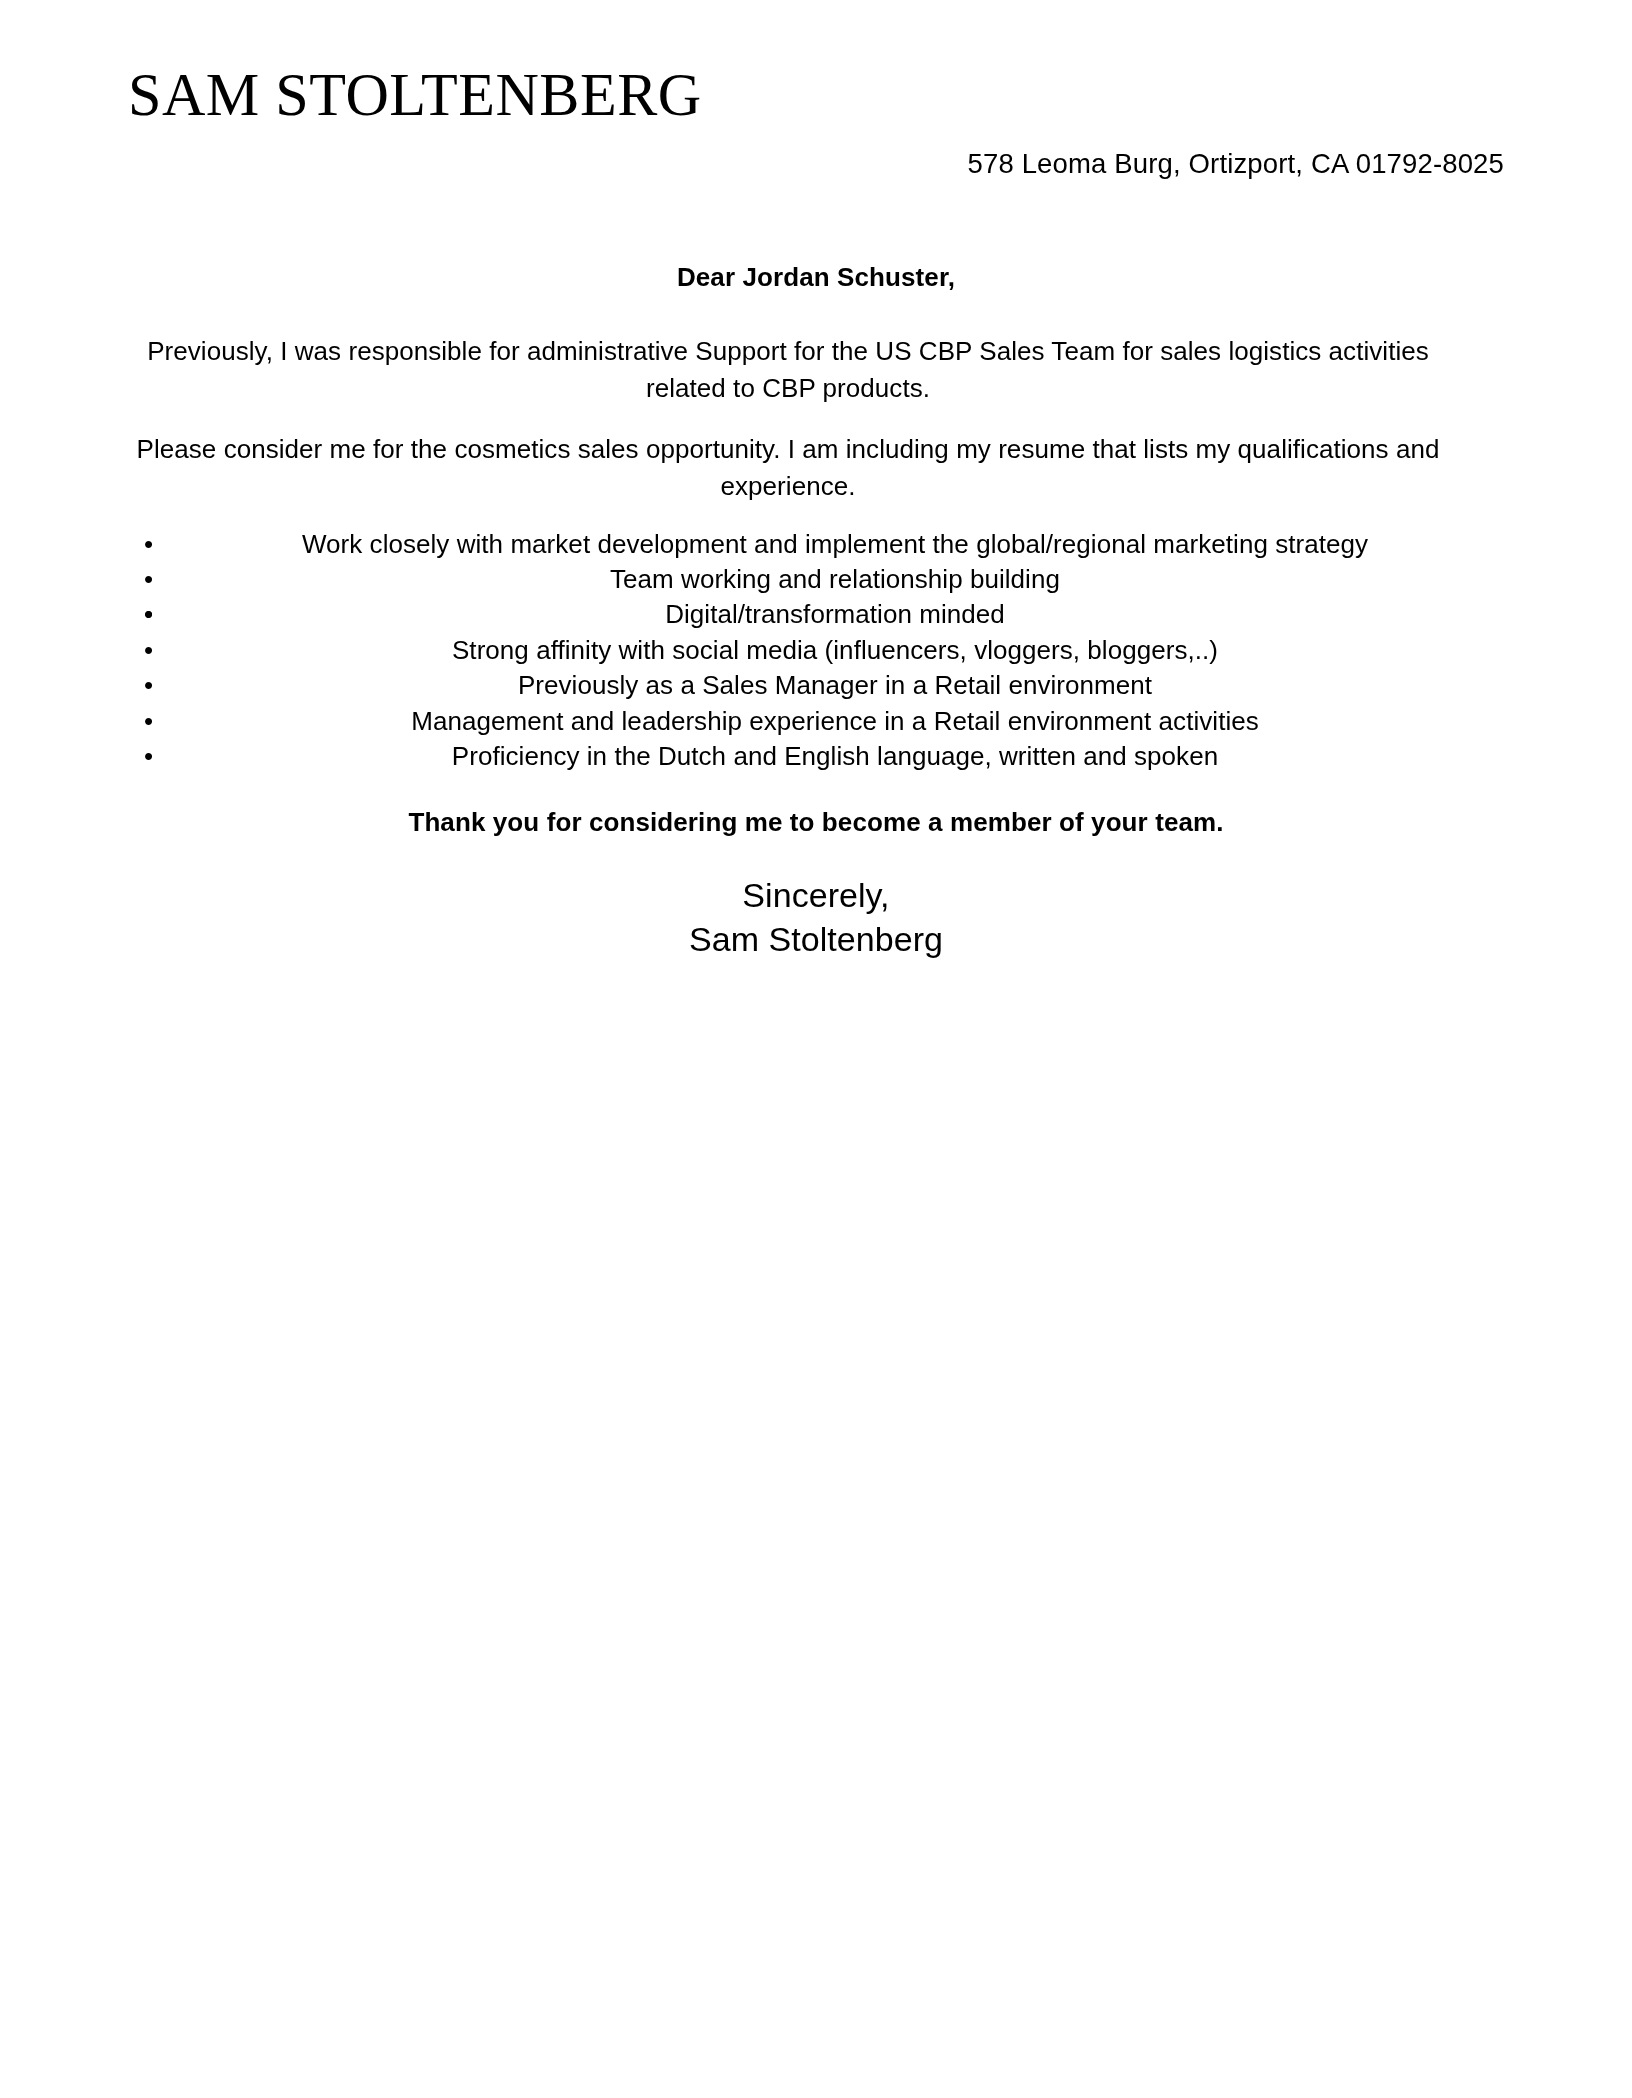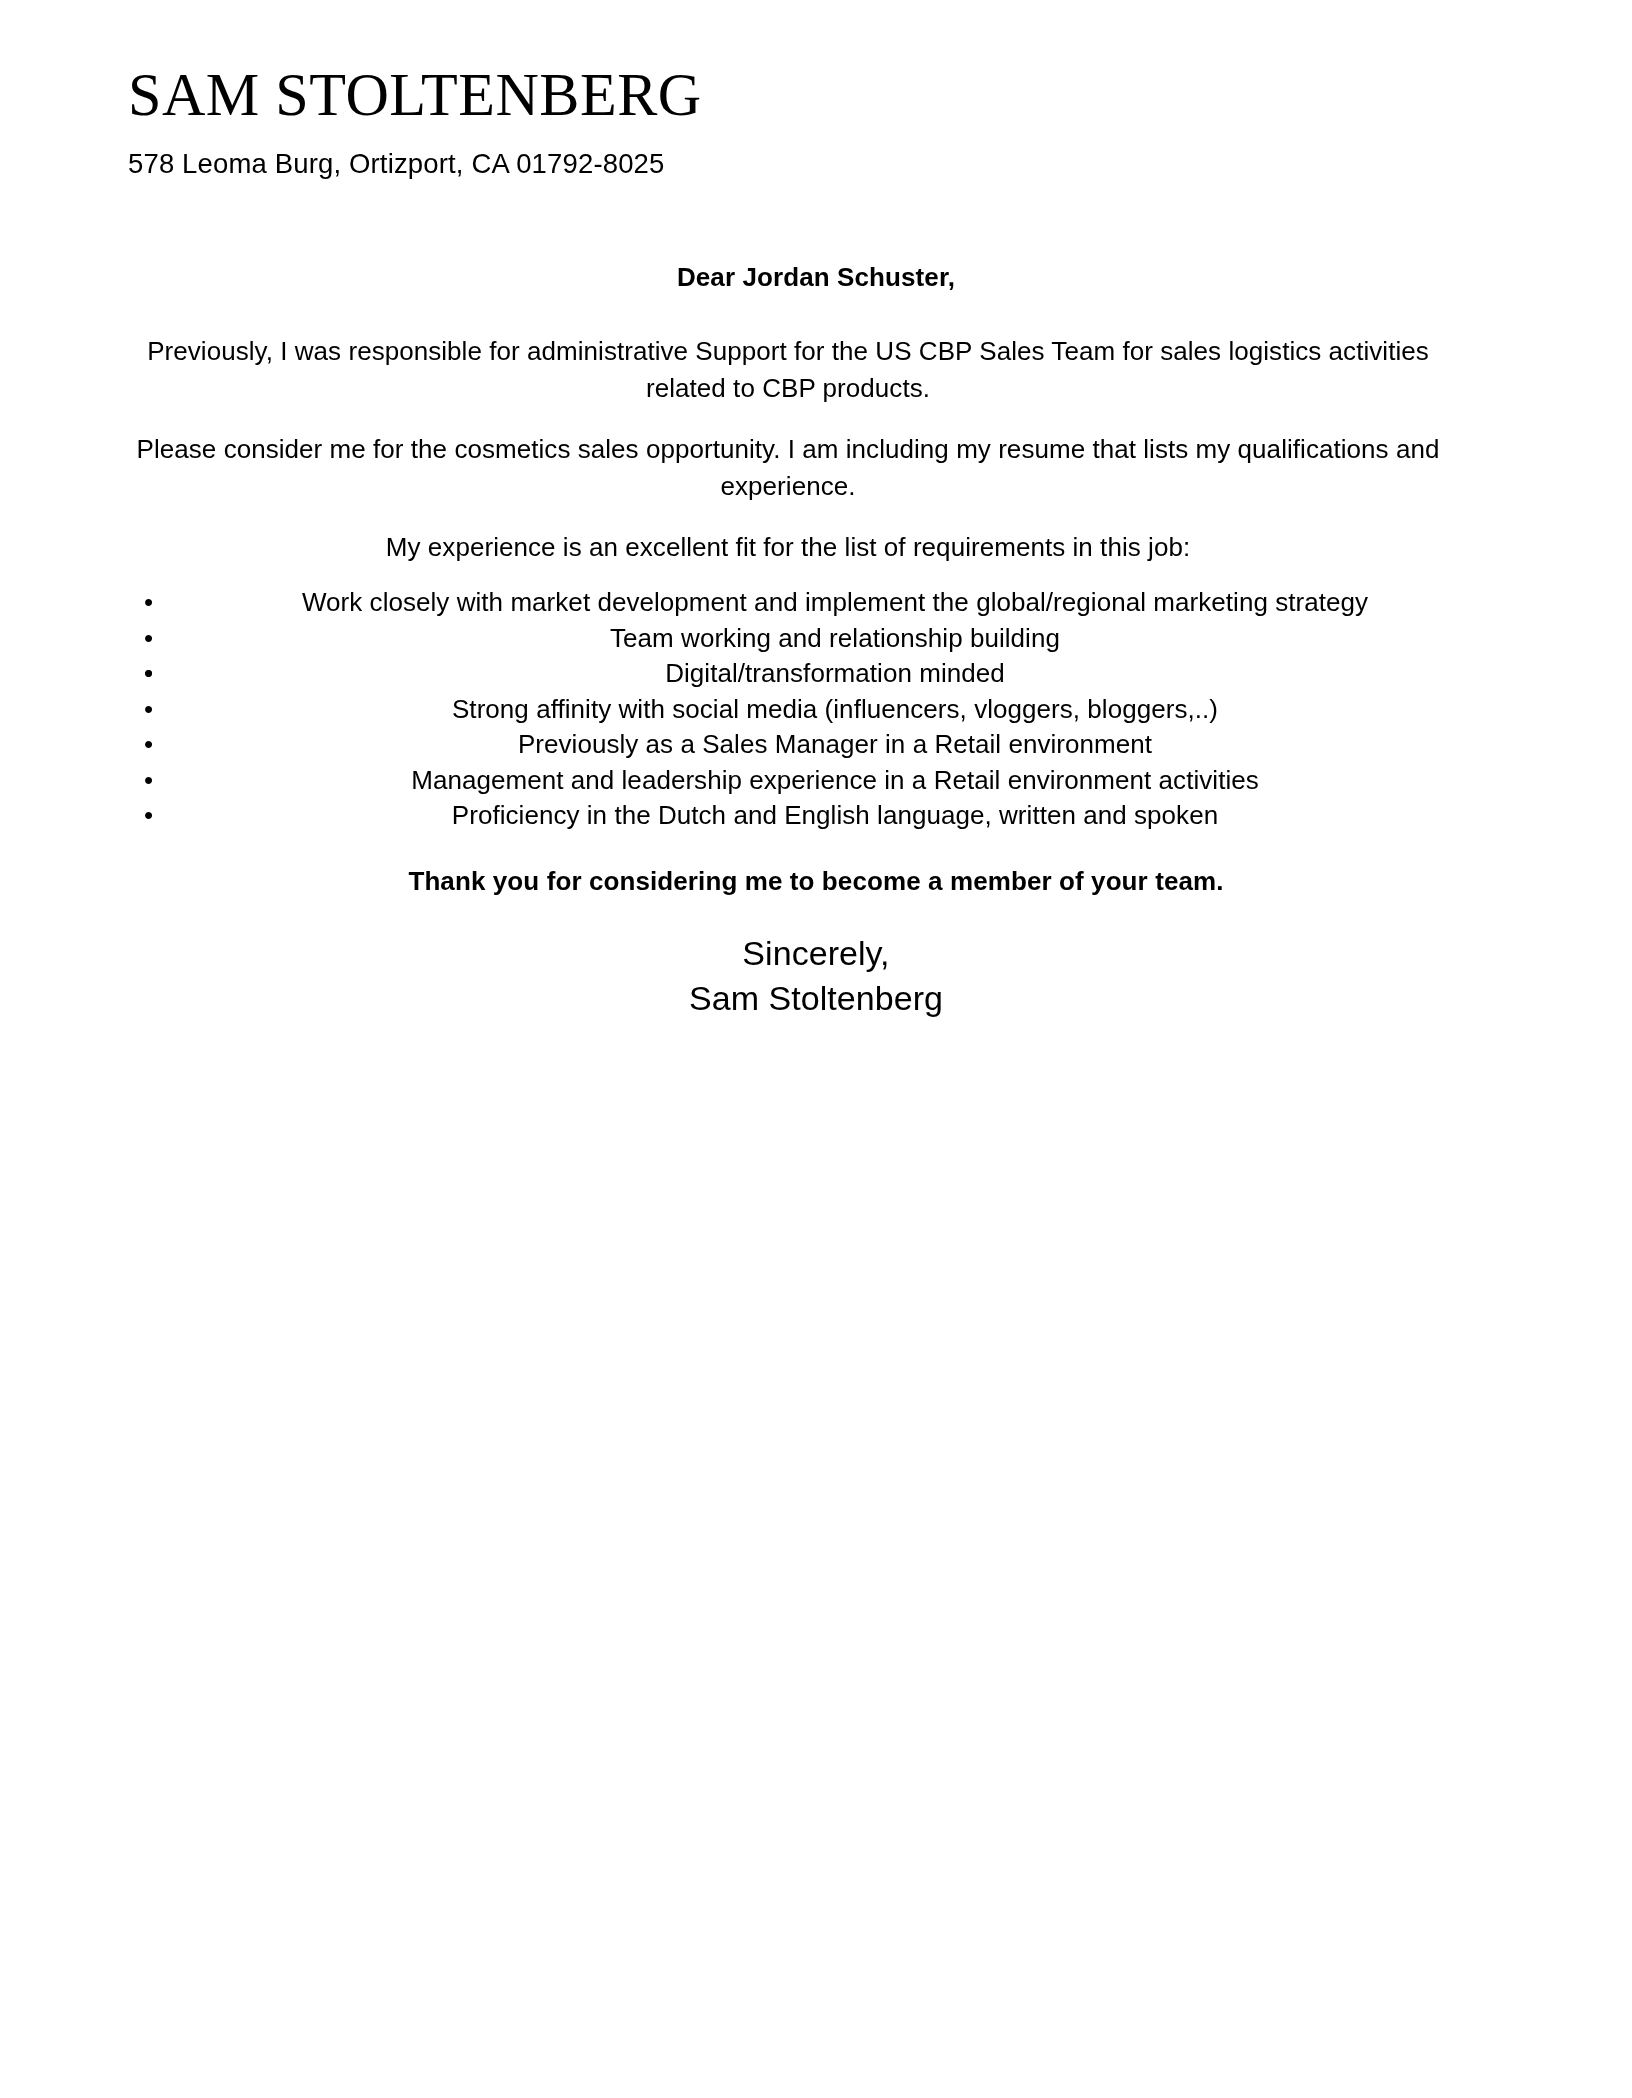--- a/index.html
+++ b/index.html
@@ -42,20 +42,21 @@
     transform-origin: left center;
   }
 
   .address-line {
     font-size: 27.5px;
     line-height: 1.3;
     font-weight: 400;
     letter-spacing: 0.15px;
     margin: 19px 0 12px 0;
     color: #000;
+    text-align: right;
   }
 
   
   .body-block {
     margin-top: 78px;
     text-align: center;
   }
 
   .salutation {
     font-size: 26px;
@@ -132,21 +133,20 @@
     <div class="address-line">578 Leoma Burg, Ortizport, CA 01792-8025</div>
 
     <div class="body-block">
 
       <div class="salutation">Dear Jordan Schuster,</div>
 
       <p class="para">Previously, I was responsible for administrative Support for the US CBP Sales Team for sales logistics activities related to CBP products.</p>
 
       <p class="para">Please consider me for the cosmetics sales opportunity. I am including my resume that lists my qualifications and experience.</p>
 
-      <p class="para intro-list">My experience is an excellent fit for the list of requirements in this job:</p>
 
       <ul class="requirements">
         <li>
           <span class="bullet-dot">•</span>
           <span>Work closely with market development and implement the global/regional marketing strategy</span>
         </li>
         <li>
           <span class="bullet-dot">•</span>
           <span>Team working and relationship building</span>
         </li>

